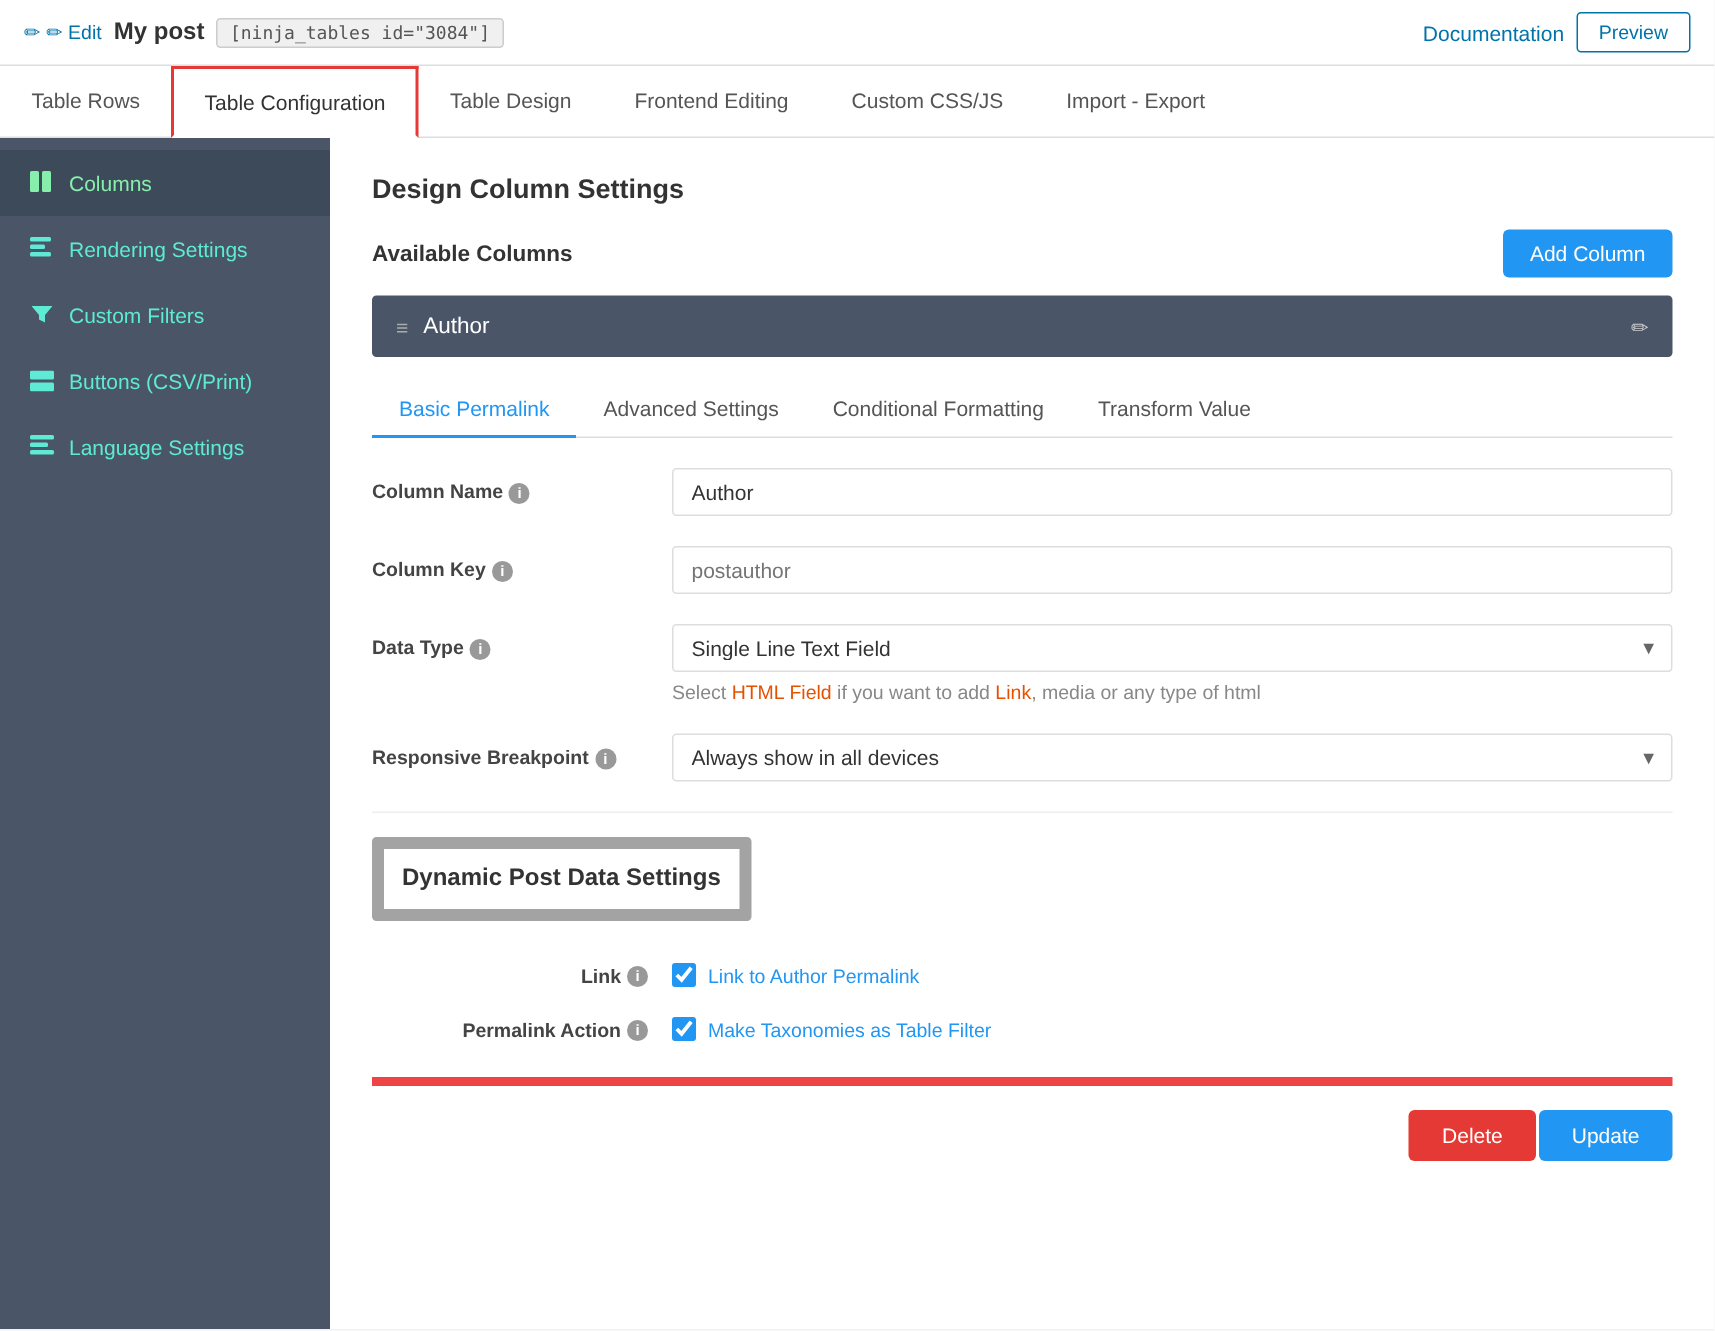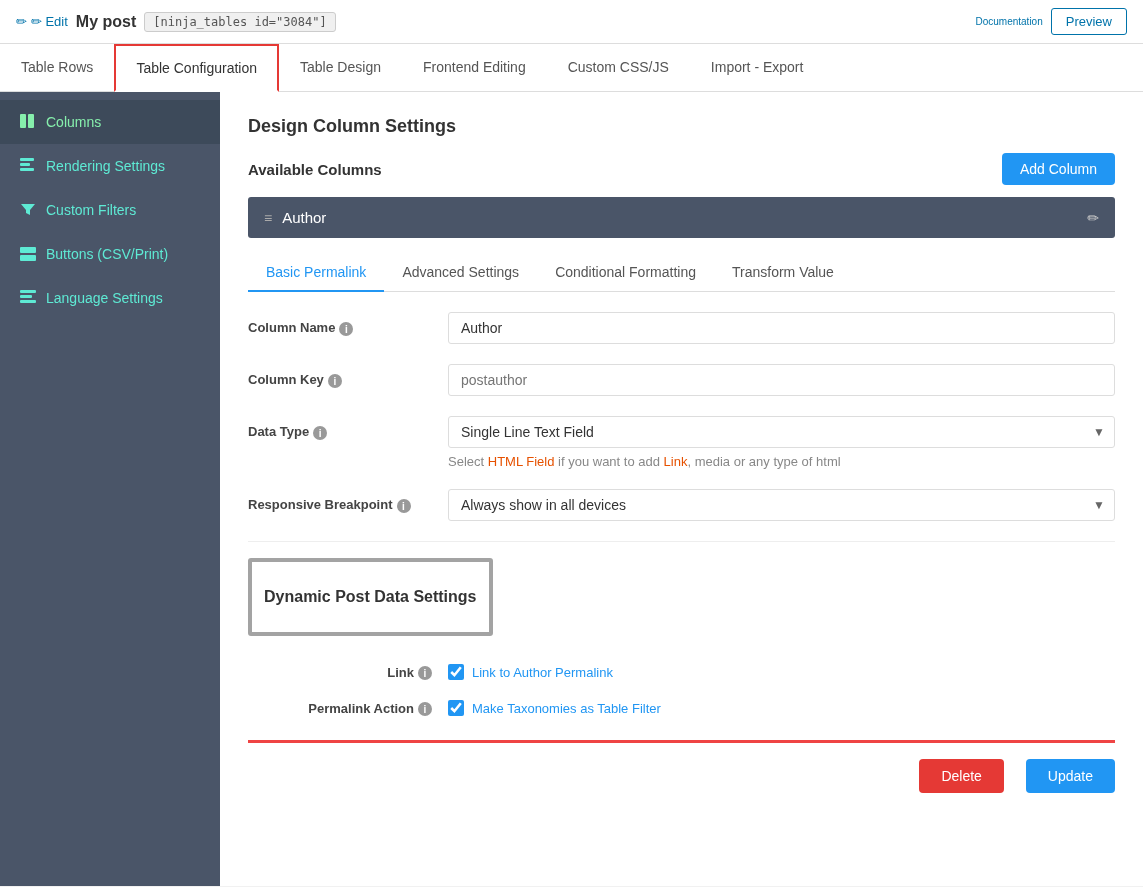--- a/index.html
+++ b/index.html
@@ -9,21 +9,21 @@
     .top-bar {
       display: flex; align-items: center; justify-content: space-between;
       background: #fff; padding: 8px 16px; border-bottom: 1px solid #ddd;
       height: 44px;
     }
     .top-bar-left { display: flex; align-items: center; gap: 8px; }
     .edit-link { color: #0073aa; text-decoration: none; font-size: 13px; display: flex; align-items: center; gap: 4px; }
     .post-title { font-size: 16px; font-weight: 600; color: #333; }
     .shortcode-badge { background: #f0f0f0; border: 1px solid #ccc; border-radius: 3px; padding: 2px 8px; font-size: 12px; color: #555; font-family: monospace; }
     .top-bar-right { display: flex; align-items: center; gap: 8px; }
-    .doc-link { color: #0073aa; text-decoration: none; font-size: 10px; }
+    .doc-link { color: #0073aa; text-decoration: none; font-size: 14px; }
     .preview-btn { background: #fff; border: 1px solid #0073aa; color: #0073aa; padding: 5px 14px; border-radius: 3px; cursor: pointer; font-size: 13px; }
 
     
     .tab-nav {
       background: #fff; border-bottom: 1px solid #ddd;
       display: flex; align-items: flex-start; padding: 0 0 0 0;
     }
     .tab-item {
       padding: 14px 20px; cursor: pointer; font-size: 14px; color: #555;
       border: 1px solid transparent; border-bottom: none; margin-bottom: -1px;
@@ -111,21 +111,21 @@
     .select-arrow {
       position: absolute; right: 10px; top: 50%; transform: translateY(-50%);
       pointer-events: none; color: #666; font-size: 12px;
     }
     .hint-text { font-size: 13px; color: #888; margin-top: 6px; }
     .hint-text .highlight { color: #e65100; }
     .hint-text .link-style { color: #e65100; }
 
     
     .dynamic-section-header {
-      border: 4px solid #a3a3a3; border-radius: 3px; padding: 26px 12px;
+      border: 8px solid #a3a3a3; border-radius: 3px; padding: 11px 12px;
       display: inline-block; margin-bottom: 12px;
     }
     .dynamic-section-title { font-size: 16px; font-weight: 700; color: #333; }
     .section-divider { border: none; border-top: 1px solid #eee; margin: 16px 0; }
 
     
     .checkbox-row {
       display: flex; align-items: center; margin-bottom: 20px;
     }
     .checkbox-label-area {
@@ -133,22 +133,22 @@
       font-weight: 600; font-size: 13px; color: #444; display: flex; align-items: center; justify-content: flex-end; gap: 4px;
     }
     .checkbox-field { display: flex; align-items: center; gap: 8px; }
     .checkbox-input {
       width: 16px; height: 16px; accent-color: #2196f3; cursor: pointer;
     }
     .checkbox-text { color: #2196f3; font-size: 13px; font-weight: 500; cursor: pointer; }
 
     
     .content-footer {
-      display: flex; justify-content: flex-end; gap: 22px;
-      padding: 16px 0 4px 0; border-top: 3px solid #ef4444; margin-top: 24px;
+      display: flex; justify-content: flex-end; gap: 2px;
+      padding: 16px 0 4px 0; border-top: 6px solid #ef4444; margin-top: 24px;
     }
     .delete-btn {
       background: #e53935; color: #fff; border: none; padding: 9px 22px;
       border-radius: 4px; cursor: pointer; font-size: 14px; font-weight: 500;
     }
     .update-btn {
       background: #2196f3; color: #fff; border: none; padding: 9px 22px;
       border-radius: 4px; cursor: pointer; font-size: 14px; font-weight: 500;
     }
   </style>

